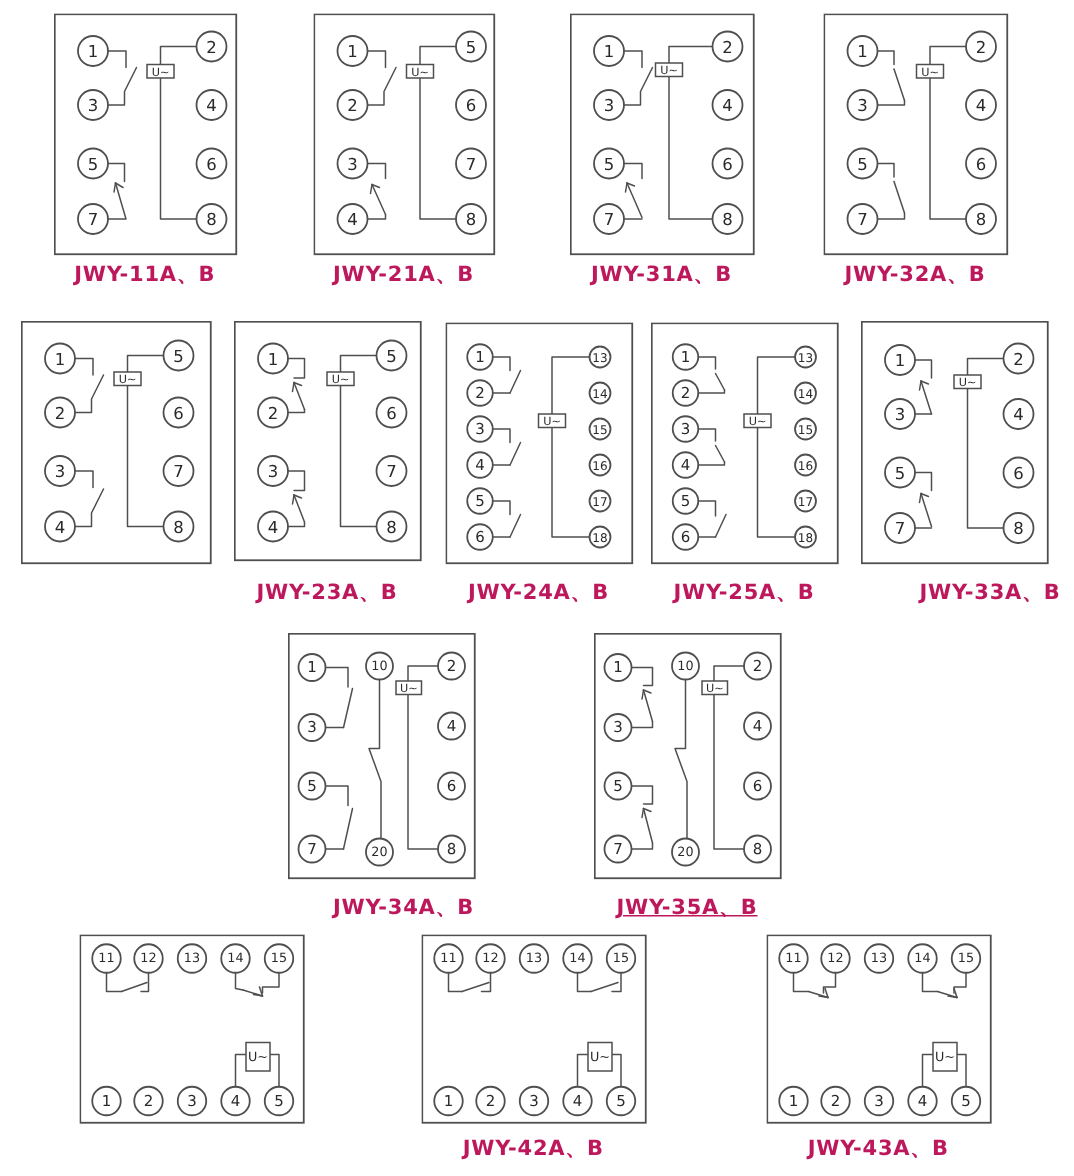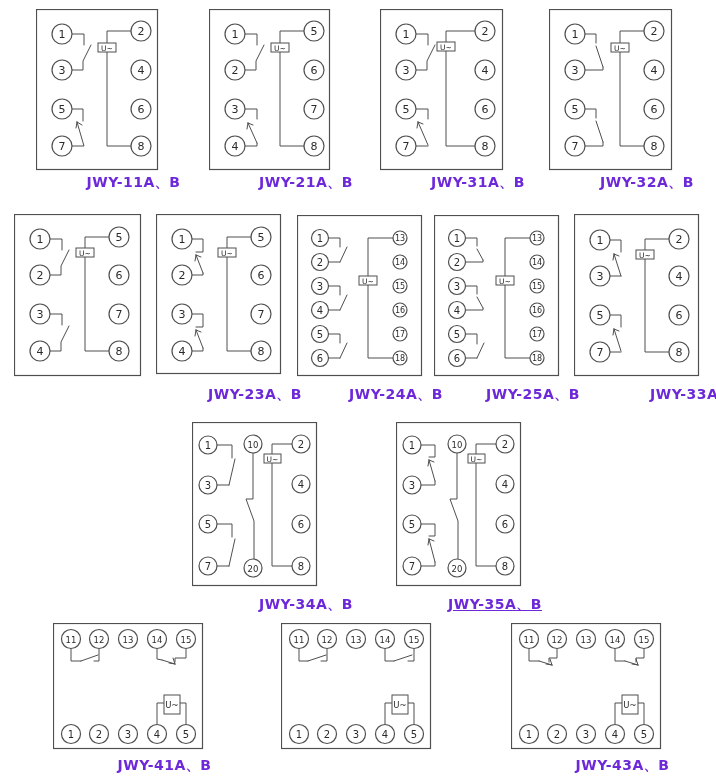--- a/index.html
+++ b/index.html
@@ -6,23 +6,22 @@
   body{font-family:"DejaVu Sans","Liberation Sans",sans-serif;}
   #diagram{position:relative;width:716px;height:784px;background:#ffffff;overflow:hidden;}
   .panel{position:absolute;}
   .panel svg{display:block;}
   .panel-label{
     position:absolute;
     text-align:center;
     font-size:14px;
     font-weight:bold;
     letter-spacing:0.5px;
-    color:#6d28d9;
+    color:#be185d;
     white-space:nowrap;
-    margin-left:37px;
   }
 </style>
 </head>
 <body>
 
 <div id="diagram">
     <div class="panel" style="left: 36px; top: 9px;">
       <svg width="123" height="162" viewBox="0 0 123 162">
         <rect x="0.5" y="0.5" width="121" height="160" fill="none" stroke="#4f4f4f" stroke-width="1.2"></rect>
         <polyline points="36,25 48,25 48,36" fill="none" stroke="#4f4f4f" stroke-width="1" stroke-linejoin="round" stroke-linecap="round"></polyline>
@@ -447,21 +446,20 @@
         <circle cx="46" cy="111" r="9.5" fill="#ffffff" stroke="#4f4f4f" stroke-width="1.2"></circle>
         <text x="46" y="111.5" text-anchor="middle" dominant-baseline="central" font-size="10" fill="#2a2a2a" font-family="&quot;DejaVu Sans&quot;,&quot;Liberation Sans&quot;,sans-serif">2</text>
         <circle cx="75" cy="111" r="9.5" fill="#ffffff" stroke="#4f4f4f" stroke-width="1.2"></circle>
         <text x="75" y="111.5" text-anchor="middle" dominant-baseline="central" font-size="10" fill="#2a2a2a" font-family="&quot;DejaVu Sans&quot;,&quot;Liberation Sans&quot;,sans-serif">3</text>
         <circle cx="104" cy="111" r="9.5" fill="#ffffff" stroke="#4f4f4f" stroke-width="1.2"></circle>
         <text x="104" y="111.5" text-anchor="middle" dominant-baseline="central" font-size="10" fill="#2a2a2a" font-family="&quot;DejaVu Sans&quot;,&quot;Liberation Sans&quot;,sans-serif">4</text>
         <circle cx="133" cy="111" r="9.5" fill="#ffffff" stroke="#4f4f4f" stroke-width="1.2"></circle>
         <text x="133" y="111.5" text-anchor="middle" dominant-baseline="central" font-size="10" fill="#2a2a2a" font-family="&quot;DejaVu Sans&quot;,&quot;Liberation Sans&quot;,sans-serif">5</text>
       </svg>
     </div>
-    <div class="panel-label" style="left: 53px; width: 149px; top: 757px;">JWY-41A、B</div>
     <div class="panel" style="left: 281px; top: 623px;">
       <svg width="151" height="127" viewBox="0 0 151 127">
         <rect x="0.5" y="0.5" width="149" height="125" fill="none" stroke="#4f4f4f" stroke-width="1.2"></rect>
         <polyline points="18,26 18,38 27,38" fill="none" stroke="#4f4f4f" stroke-width="1" stroke-linejoin="round" stroke-linecap="round"></polyline>
         <polyline points="27,38 45,32" fill="none" stroke="#4f4f4f" stroke-width="1" stroke-linejoin="round" stroke-linecap="round"></polyline>
         <polyline points="46,26 46,38 40,38" fill="none" stroke="#4f4f4f" stroke-width="1" stroke-linejoin="round" stroke-linecap="round"></polyline>
         <polyline points="104,26 104,38 113,38" fill="none" stroke="#4f4f4f" stroke-width="1" stroke-linejoin="round" stroke-linecap="round"></polyline>
         <polyline points="113,38 131,32" fill="none" stroke="#4f4f4f" stroke-width="1" stroke-linejoin="round" stroke-linecap="round"></polyline>
         <polyline points="133,26 133,38 127,38" fill="none" stroke="#4f4f4f" stroke-width="1" stroke-linejoin="round" stroke-linecap="round"></polyline>
         <polyline points="104,101 104,80 111,80" fill="none" stroke="#4f4f4f" stroke-width="1" stroke-linejoin="round" stroke-linecap="round"></polyline>
@@ -483,20 +481,21 @@
         <circle cx="46" cy="111" r="9.5" fill="#ffffff" stroke="#4f4f4f" stroke-width="1.2"></circle>
         <text x="46" y="111.5" text-anchor="middle" dominant-baseline="central" font-size="10" fill="#2a2a2a" font-family="&quot;DejaVu Sans&quot;,&quot;Liberation Sans&quot;,sans-serif">2</text>
         <circle cx="75" cy="111" r="9.5" fill="#ffffff" stroke="#4f4f4f" stroke-width="1.2"></circle>
         <text x="75" y="111.5" text-anchor="middle" dominant-baseline="central" font-size="10" fill="#2a2a2a" font-family="&quot;DejaVu Sans&quot;,&quot;Liberation Sans&quot;,sans-serif">3</text>
         <circle cx="104" cy="111" r="9.5" fill="#ffffff" stroke="#4f4f4f" stroke-width="1.2"></circle>
         <text x="104" y="111.5" text-anchor="middle" dominant-baseline="central" font-size="10" fill="#2a2a2a" font-family="&quot;DejaVu Sans&quot;,&quot;Liberation Sans&quot;,sans-serif">4</text>
         <circle cx="133" cy="111" r="9.5" fill="#ffffff" stroke="#4f4f4f" stroke-width="1.2"></circle>
         <text x="133" y="111.5" text-anchor="middle" dominant-baseline="central" font-size="10" fill="#2a2a2a" font-family="&quot;DejaVu Sans&quot;,&quot;Liberation Sans&quot;,sans-serif">5</text>
       </svg>
     </div>
+    <div class="panel-label" style="left: 281px; width: 149px; top: 757px;">JWY-42A、B</div>
     <div class="panel" style="left: 511px; top: 623px;">
       <svg width="151" height="127" viewBox="0 0 151 127">
         <rect x="0.5" y="0.5" width="149" height="125" fill="none" stroke="#4f4f4f" stroke-width="1.2"></rect>
         <polyline points="18,26 18,38 28,38" fill="none" stroke="#4f4f4f" stroke-width="1" stroke-linejoin="round" stroke-linecap="round"></polyline>
         <polyline points="28,38 41,42" fill="none" stroke="#4f4f4f" stroke-width="1" stroke-linejoin="round" stroke-linecap="round"></polyline>
         <polyline points="41,42 35,41" fill="none" stroke="#4f4f4f" stroke-width="1" stroke-linejoin="round" stroke-linecap="round"></polyline>
         <polyline points="41,42 39,36" fill="none" stroke="#4f4f4f" stroke-width="1" stroke-linejoin="round" stroke-linecap="round"></polyline>
         <polyline points="46,26 46,35 38,35 38,39" fill="none" stroke="#4f4f4f" stroke-width="1" stroke-linejoin="round" stroke-linecap="round"></polyline>
         <polyline points="104,26 104,38 114,38" fill="none" stroke="#4f4f4f" stroke-width="1" stroke-linejoin="round" stroke-linecap="round"></polyline>
         <polyline points="114,38 127,42" fill="none" stroke="#4f4f4f" stroke-width="1" stroke-linejoin="round" stroke-linecap="round"></polyline>

